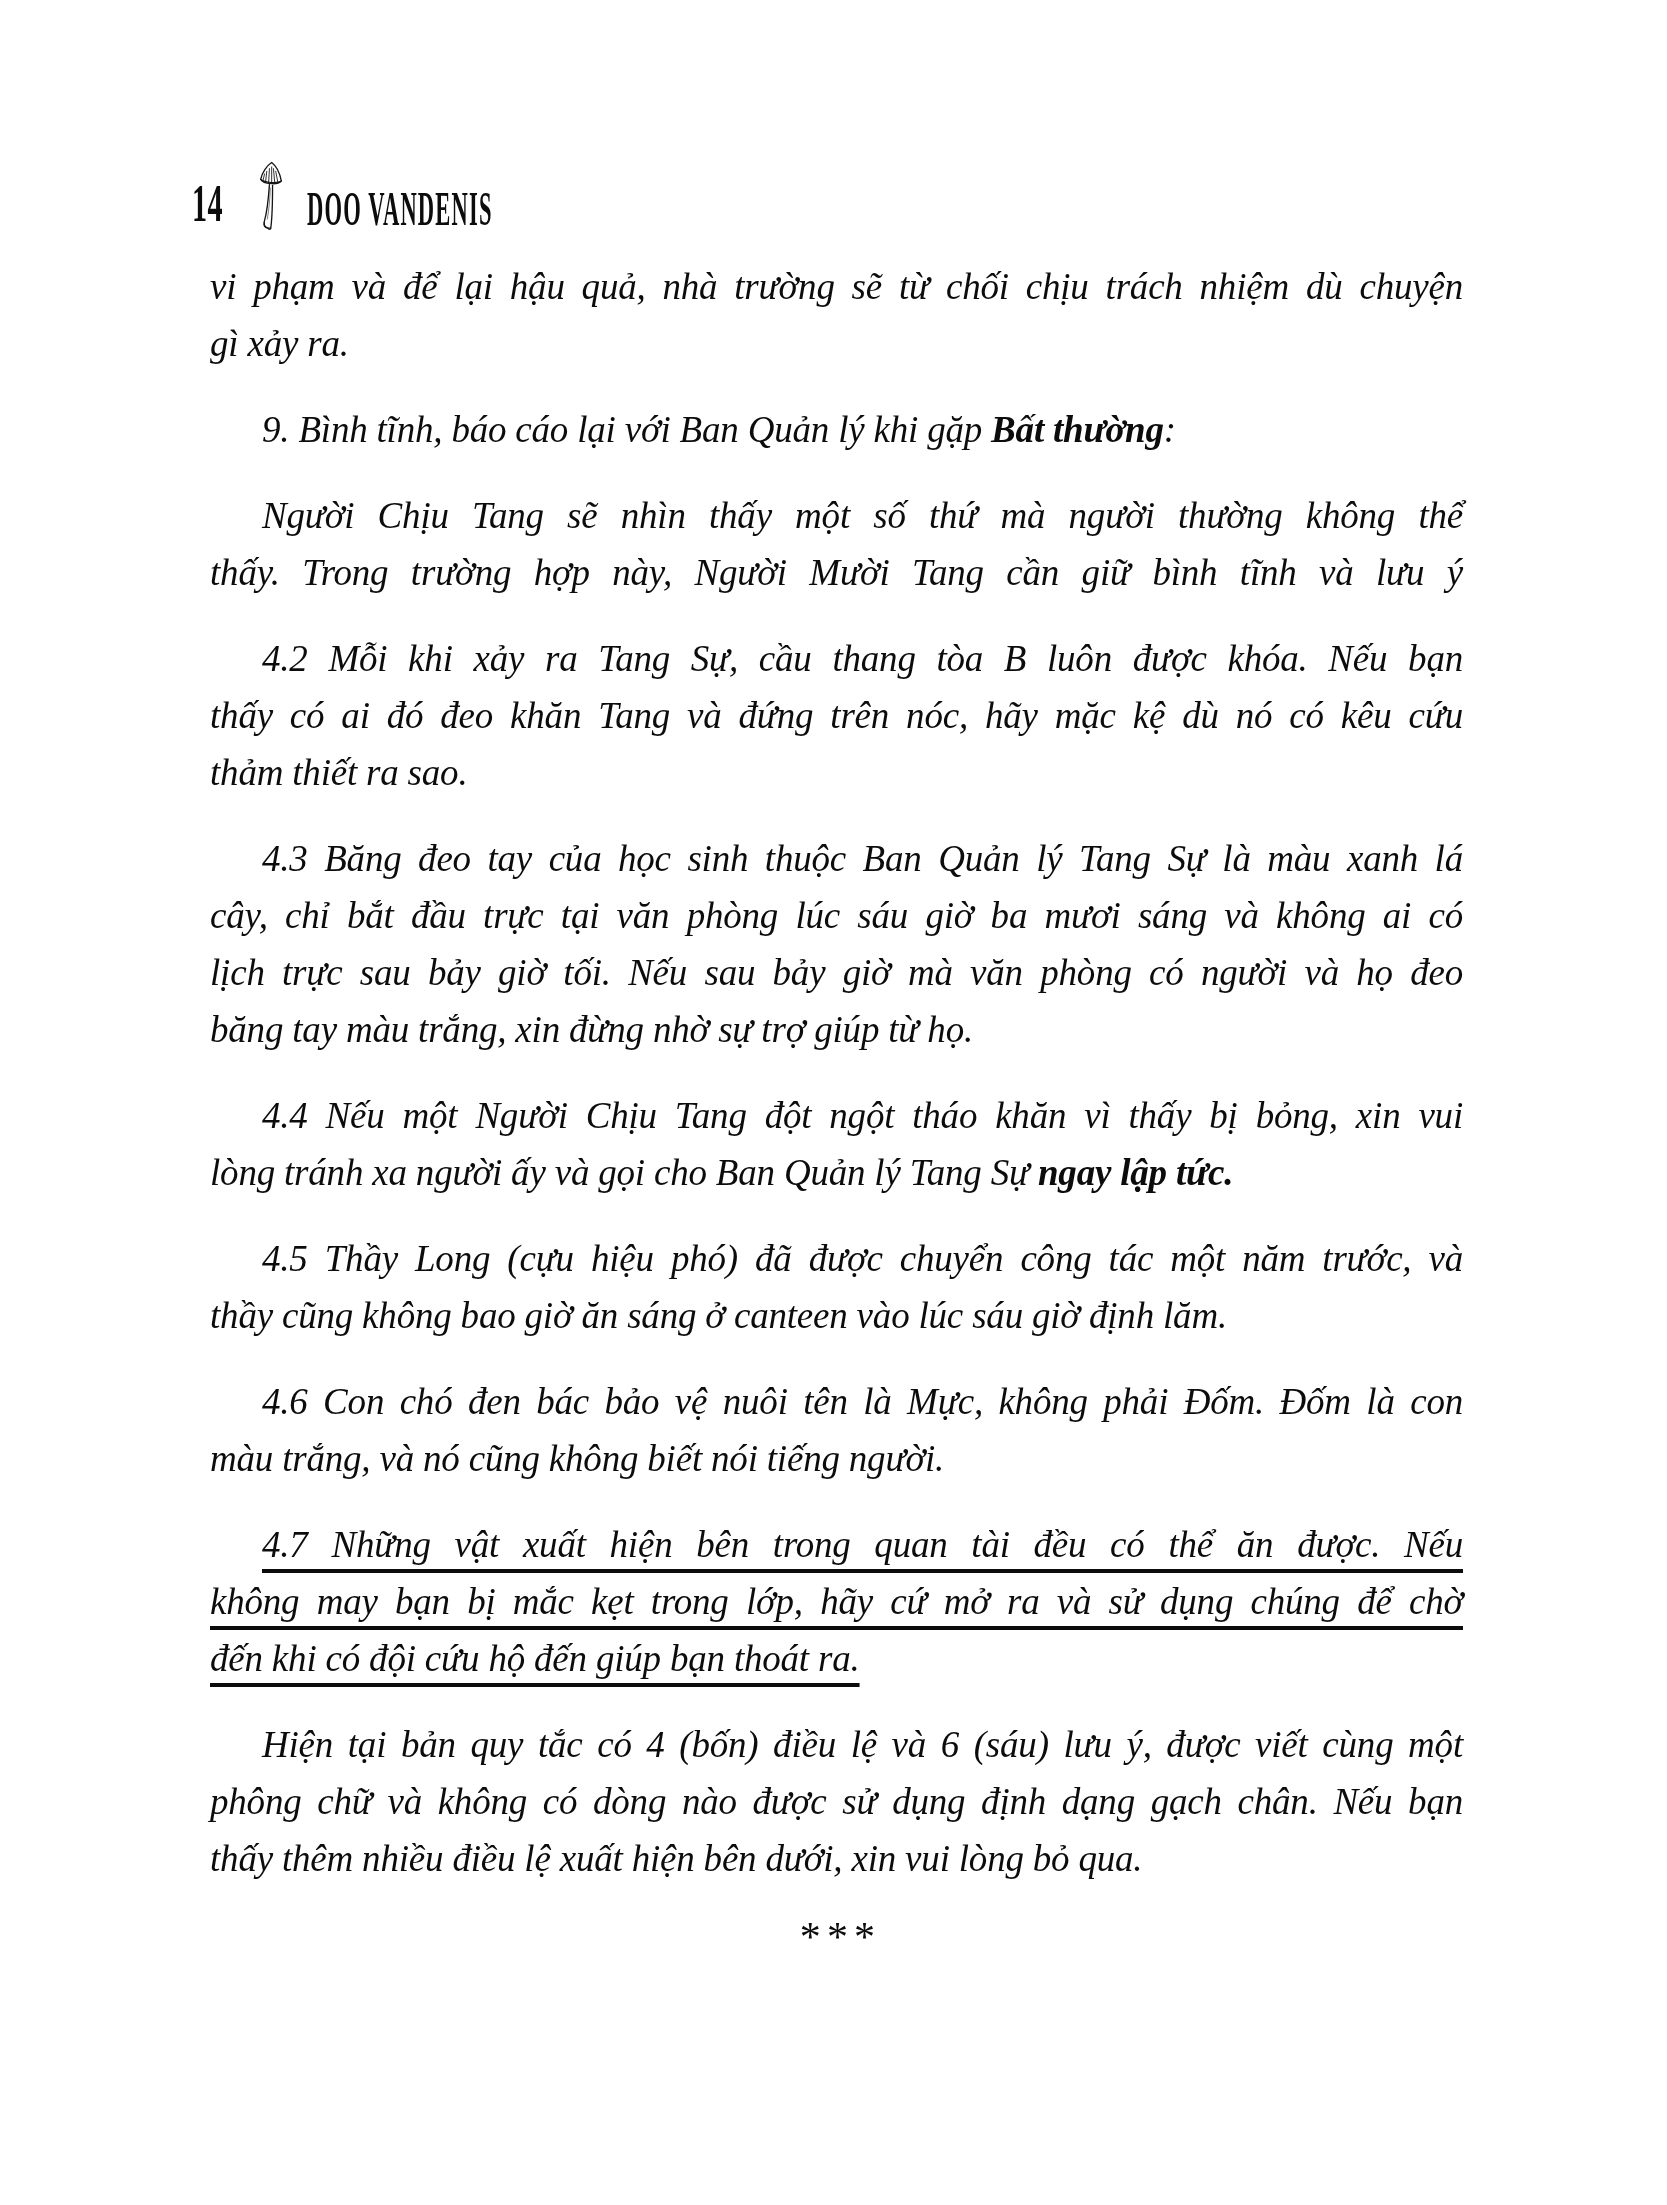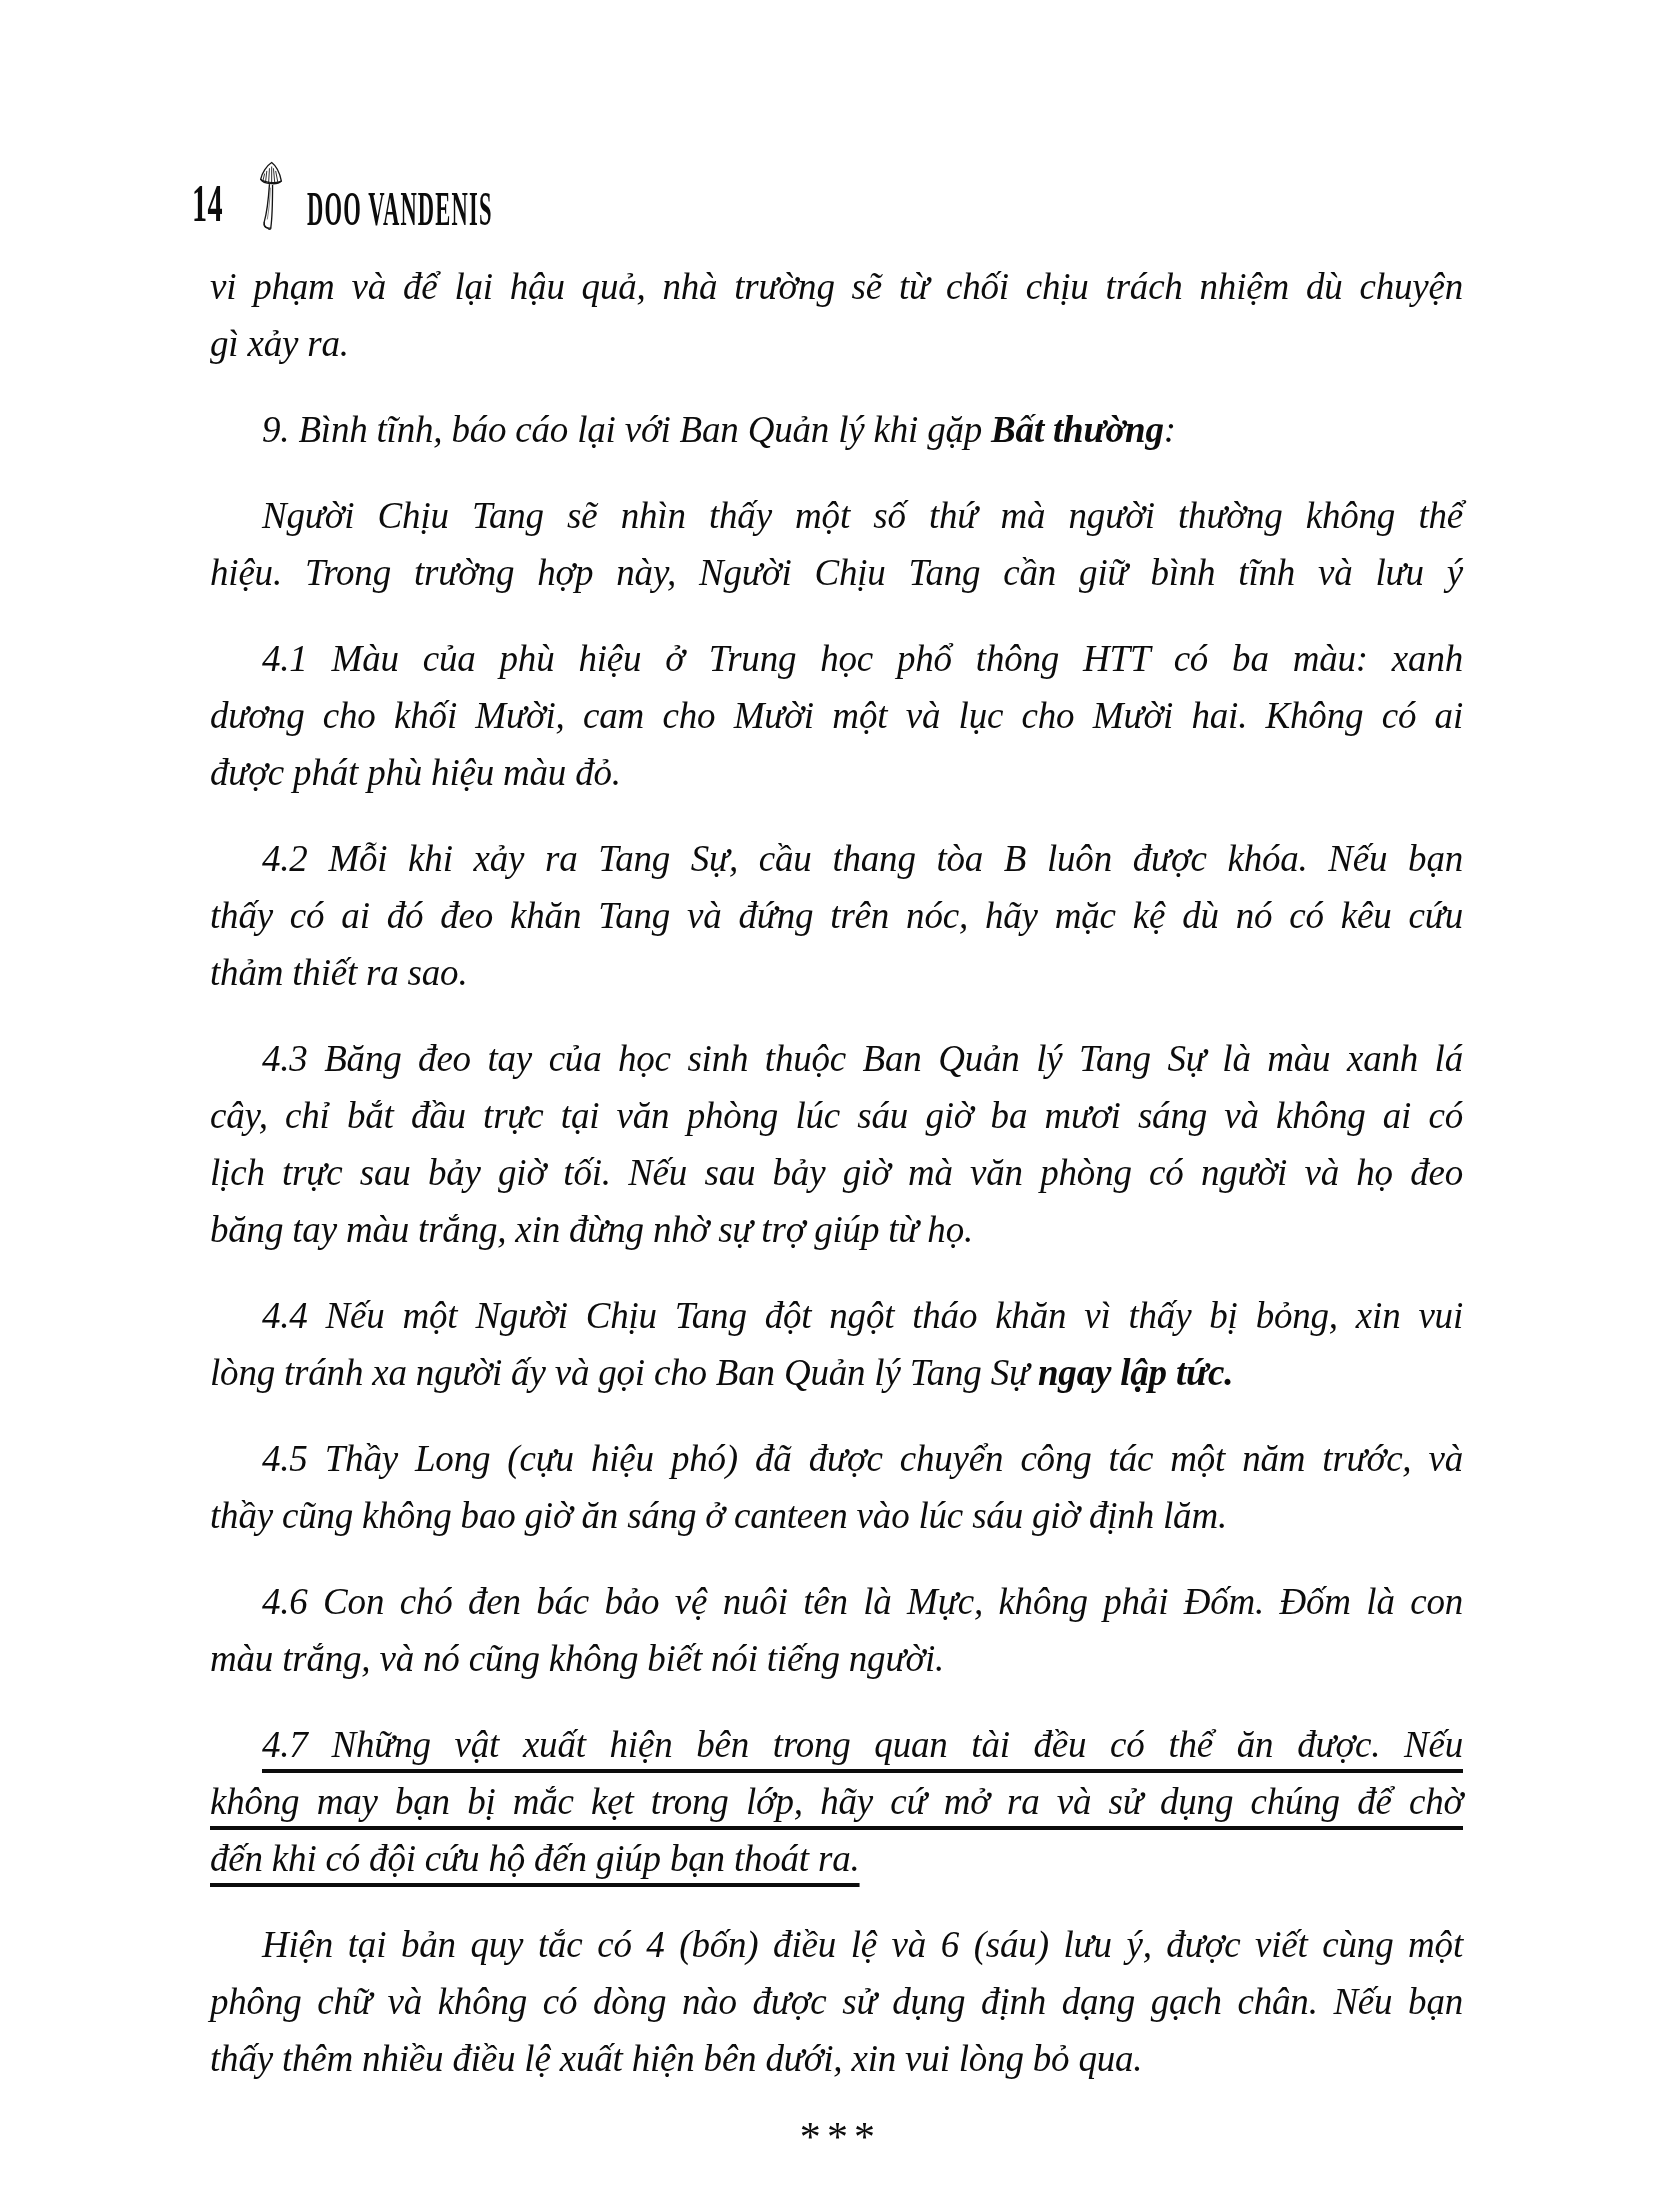--- a/index.html
+++ b/index.html
@@ -90,28 +90,23 @@
       <div class="ln">vi phạm và để lại hậu quả, nhà trường sẽ từ chối chịu trách nhiệm dù chuyện</div>
       <div class="ln last">gì xảy ra.</div>
     </div>
 
     <div class="para">
       <div class="ln last indent"><span>9. Bình tĩnh, báo cáo lại với Ban Quản lý khi gặp </span><b>Bất thường</b><span>:</span></div>
     </div>
 
     <div class="para">
       <div class="ln indent">Người Chịu Tang sẽ nhìn thấy một số thứ mà người thường không thể</div>
-      <div class="ln">hiệu. Trong trường hợp này, Người Chịu Tang cần giữ bình tĩnh và lưu ý</div>
+      <div class="ln">thấy. Trong trường hợp này, Người Mười Tang cần giữ bình tĩnh và lưu ý</div>
     </div>
 
-    <div class="para">
-      <div class="ln indent">4.1 Màu của phù hiệu ở Trung học phổ thông HTT có ba màu: xanh</div>
-      <div class="ln">dương cho khối Mười, cam cho Mười một và lục cho Mười hai. Không có ai</div>
-      <div class="ln last">được phát phù hiệu màu đỏ.</div>
-    </div>
 
     <div class="para">
       <div class="ln indent">4.2 Mỗi khi xảy ra Tang Sự, cầu thang tòa B luôn được khóa. Nếu bạn</div>
       <div class="ln">thấy có ai đó đeo khăn Tang và đứng trên nóc, hãy mặc kệ dù nó có kêu cứu</div>
       <div class="ln last">thảm thiết ra sao.</div>
     </div>
 
     <div class="para">
       <div class="ln indent">4.3 Băng đeo tay của học sinh thuộc Ban Quản lý Tang Sự là màu xanh lá</div>
       <div class="ln">cây, chỉ bắt đầu trực tại văn phòng lúc sáu giờ ba mươi sáng và không ai có</div>

